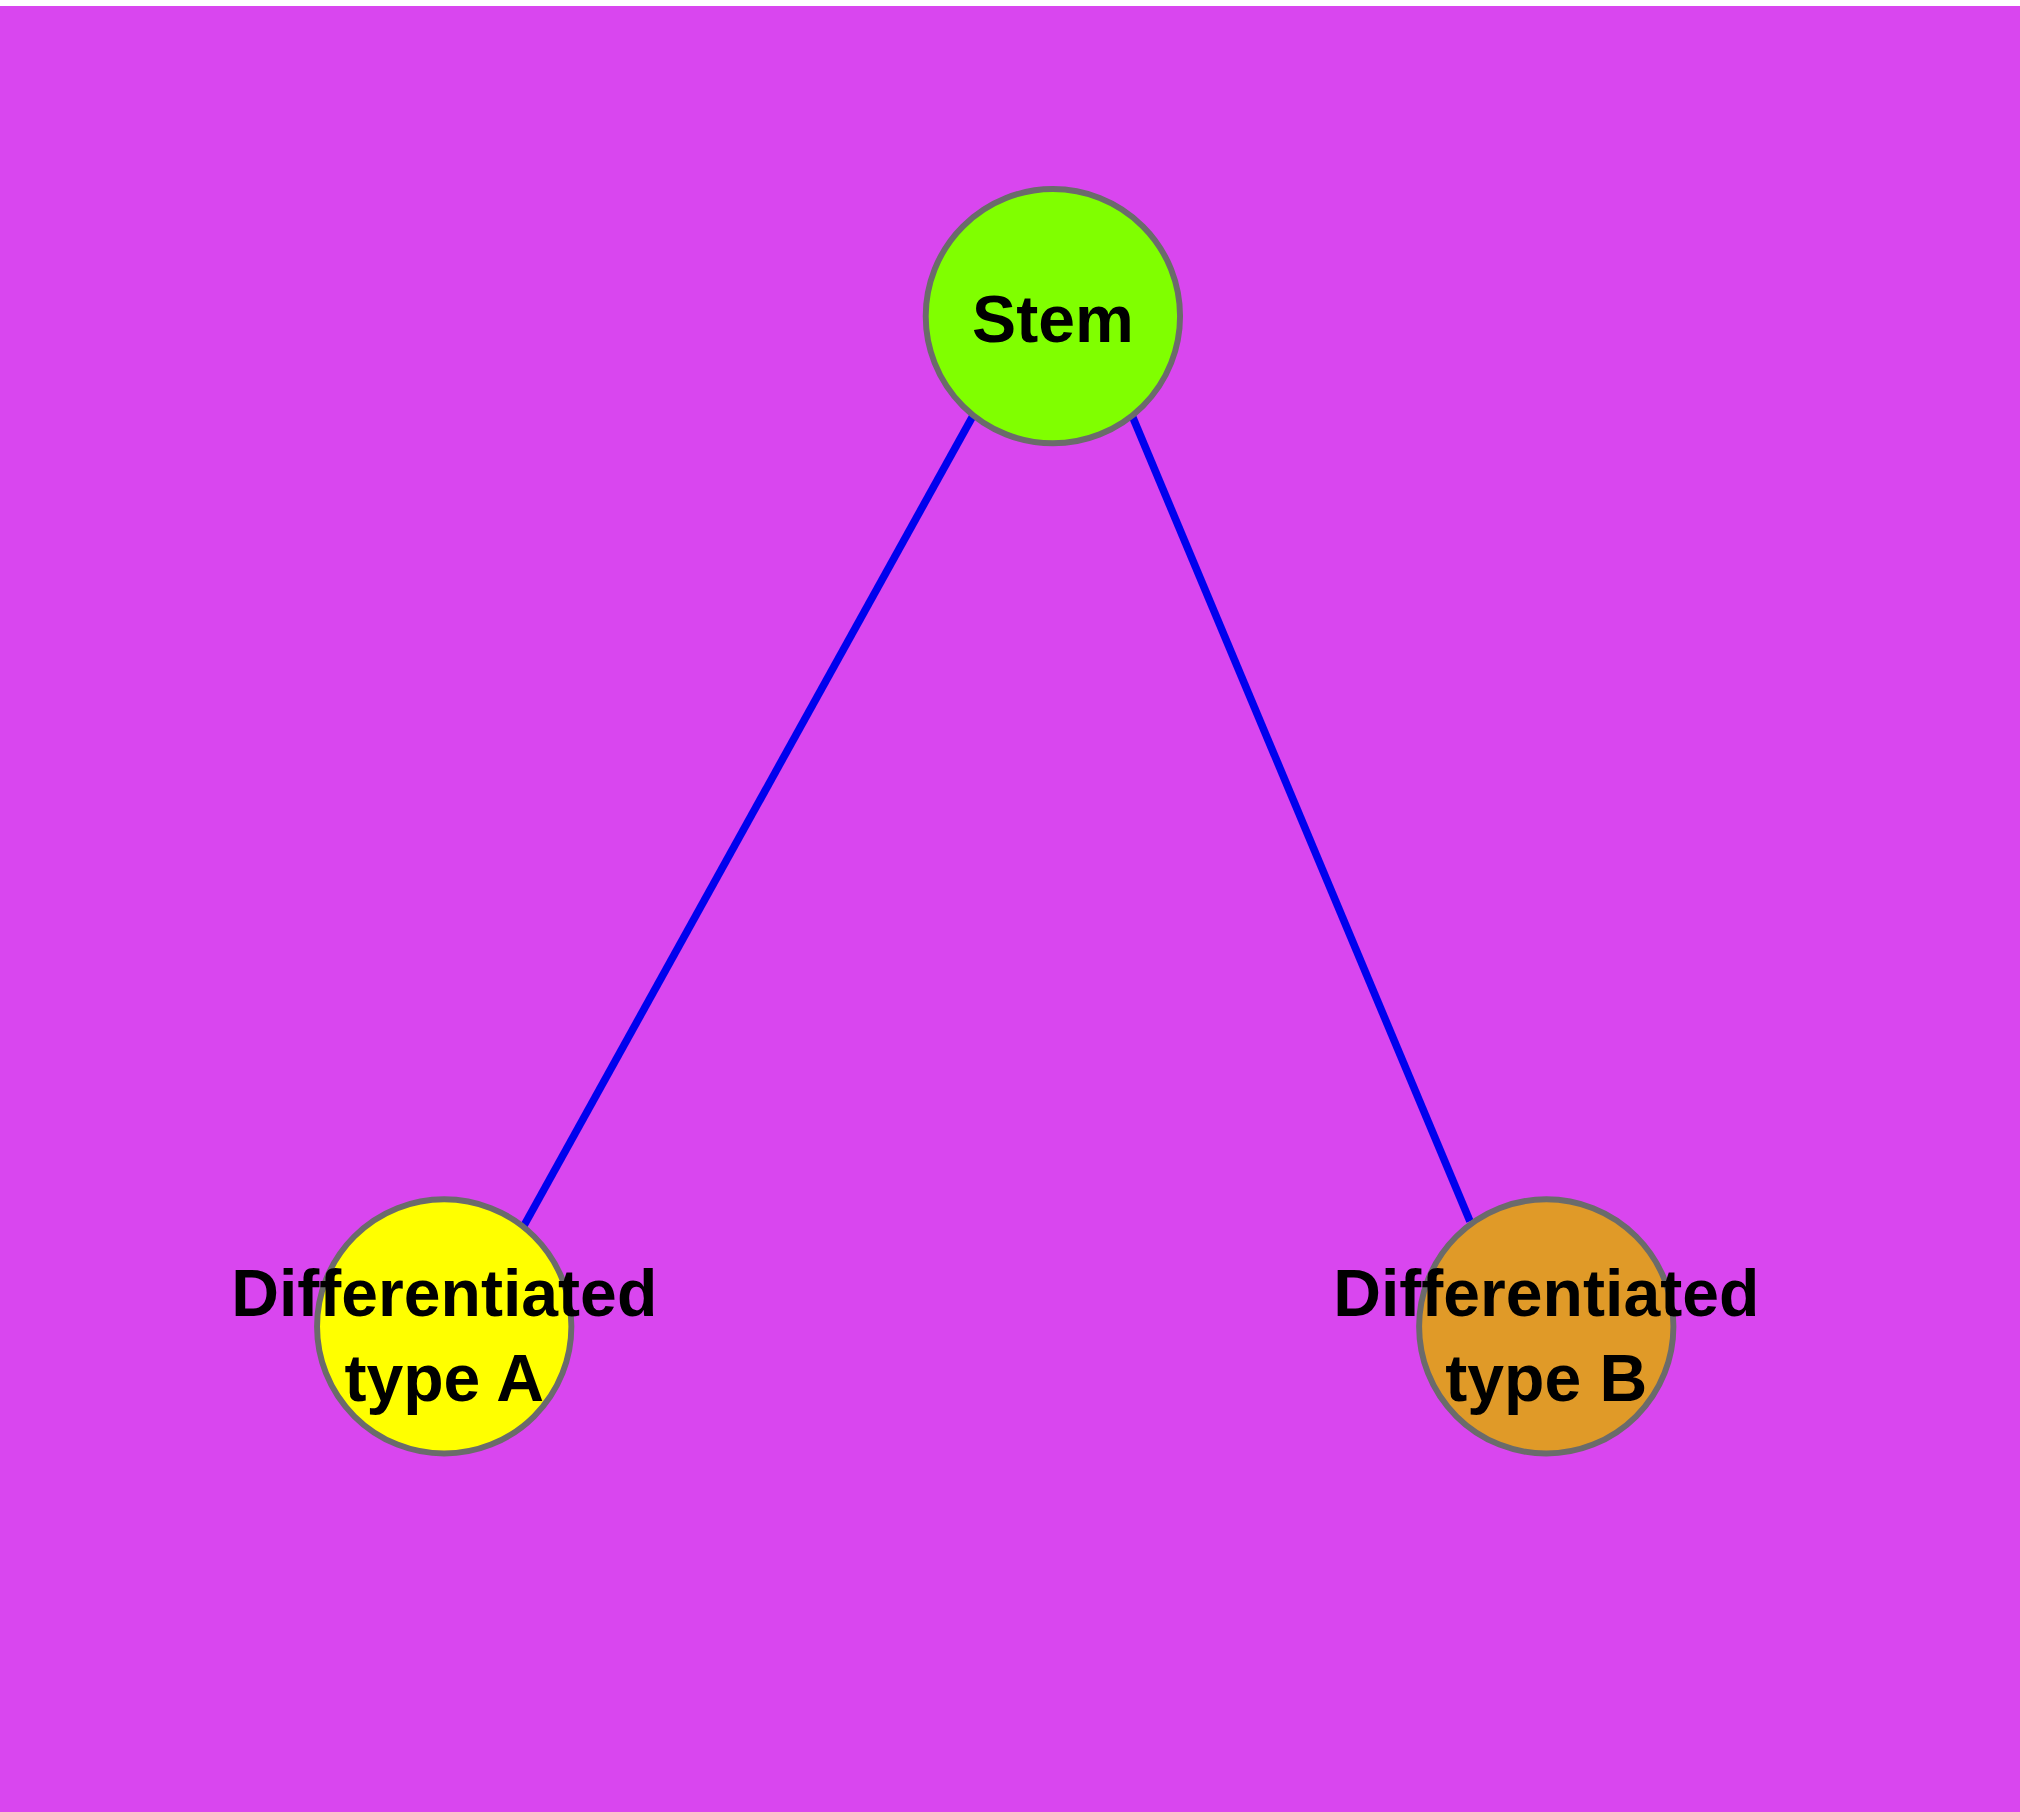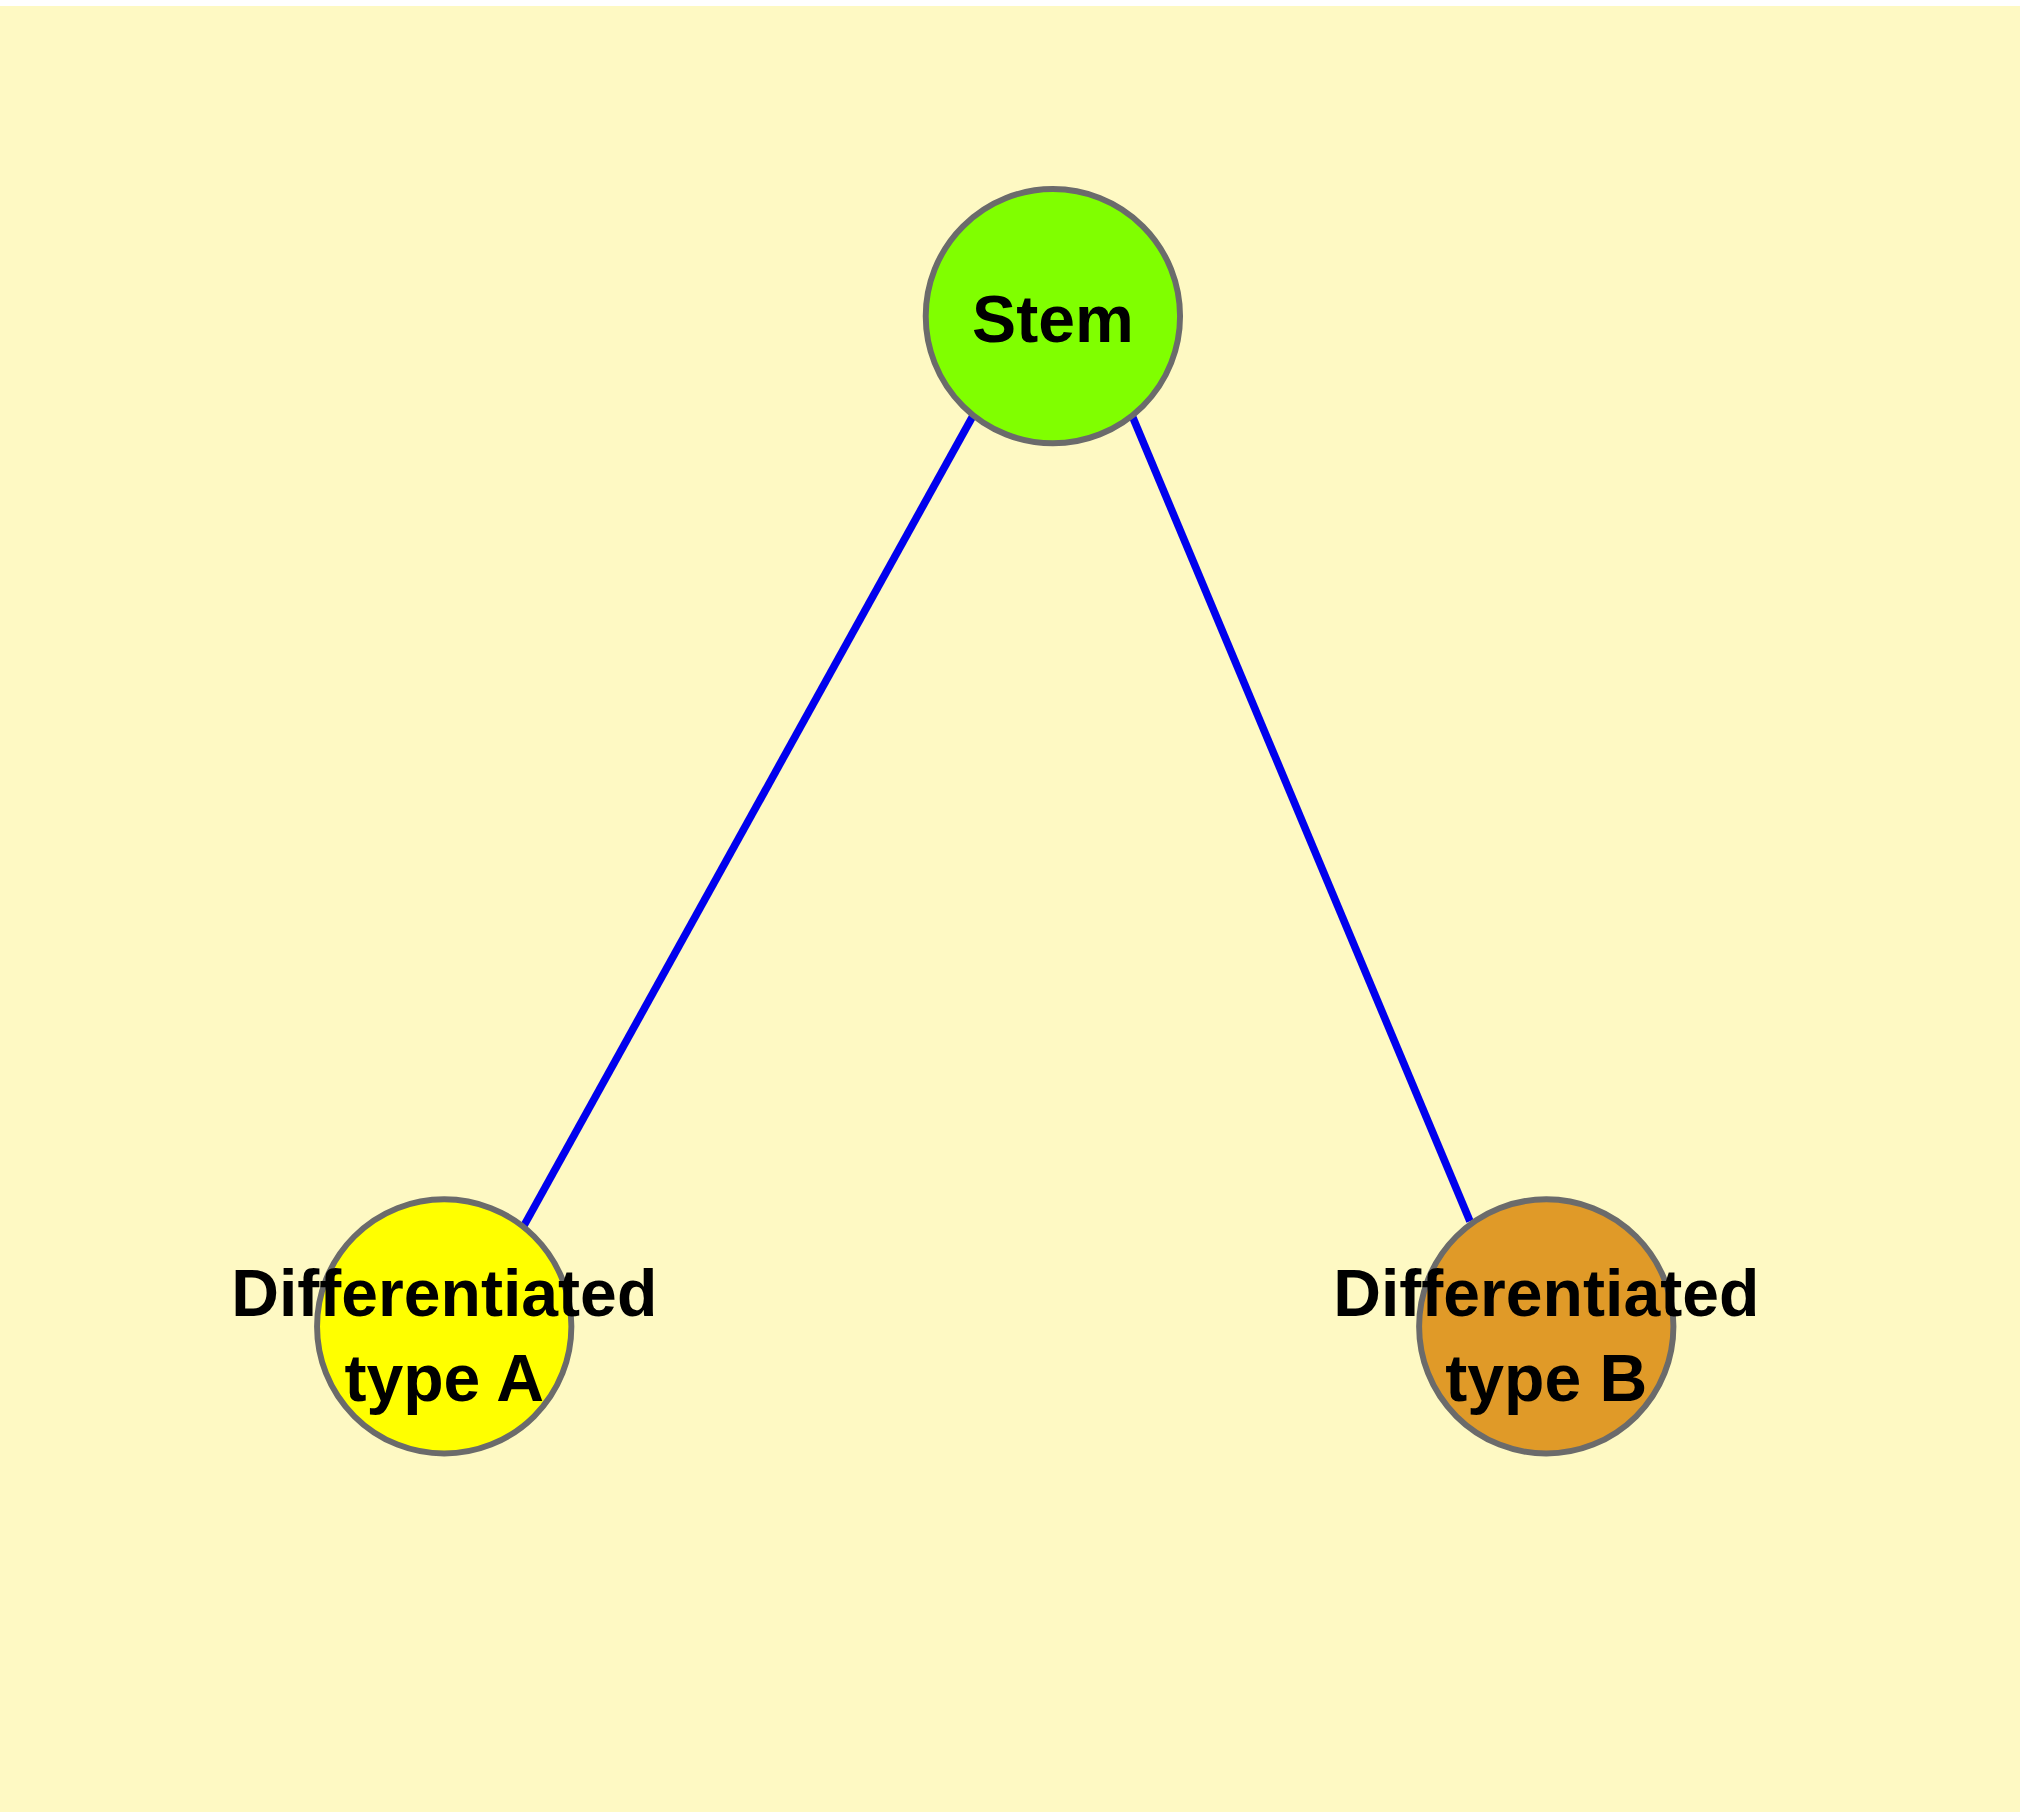--- a/index.html
+++ b/index.html
@@ -15,21 +15,21 @@
     background: #ffffff;
     overflow: hidden;
     font-family: "Liberation Sans", sans-serif;
   }
   #canvas {
     position: absolute;
     left: 0;
     top: 6px;
     width: 2021px;
     height: 1806px;
-    background: #fef9c3;
+    background: #d946ef;
   }
   #graph-svg {
     position: absolute;
     left: 0;
     top: 0;
     width: 2021px;
     height: 1806px;
     display: block;
   }
   .node-label {

